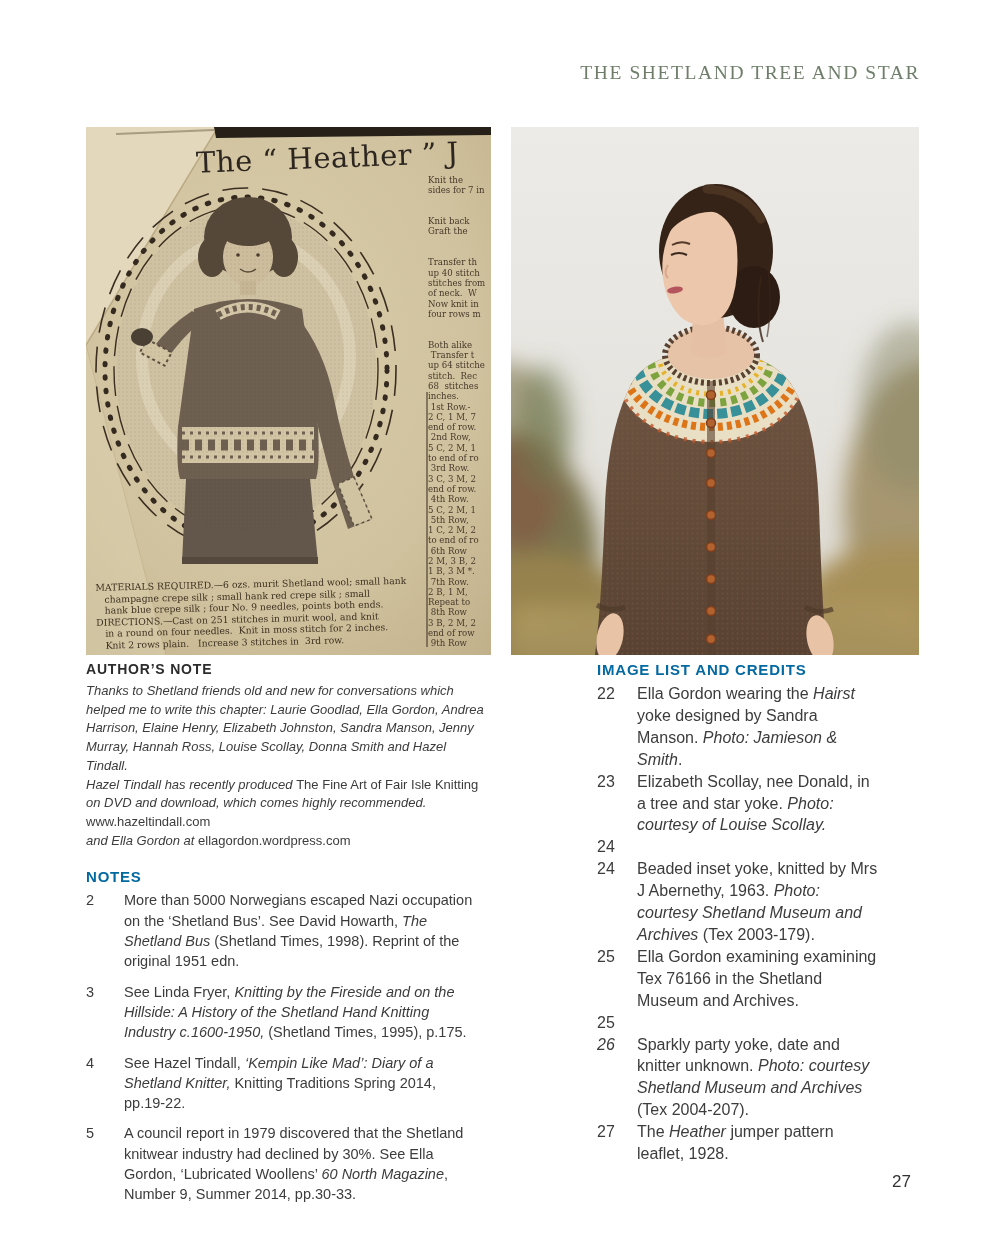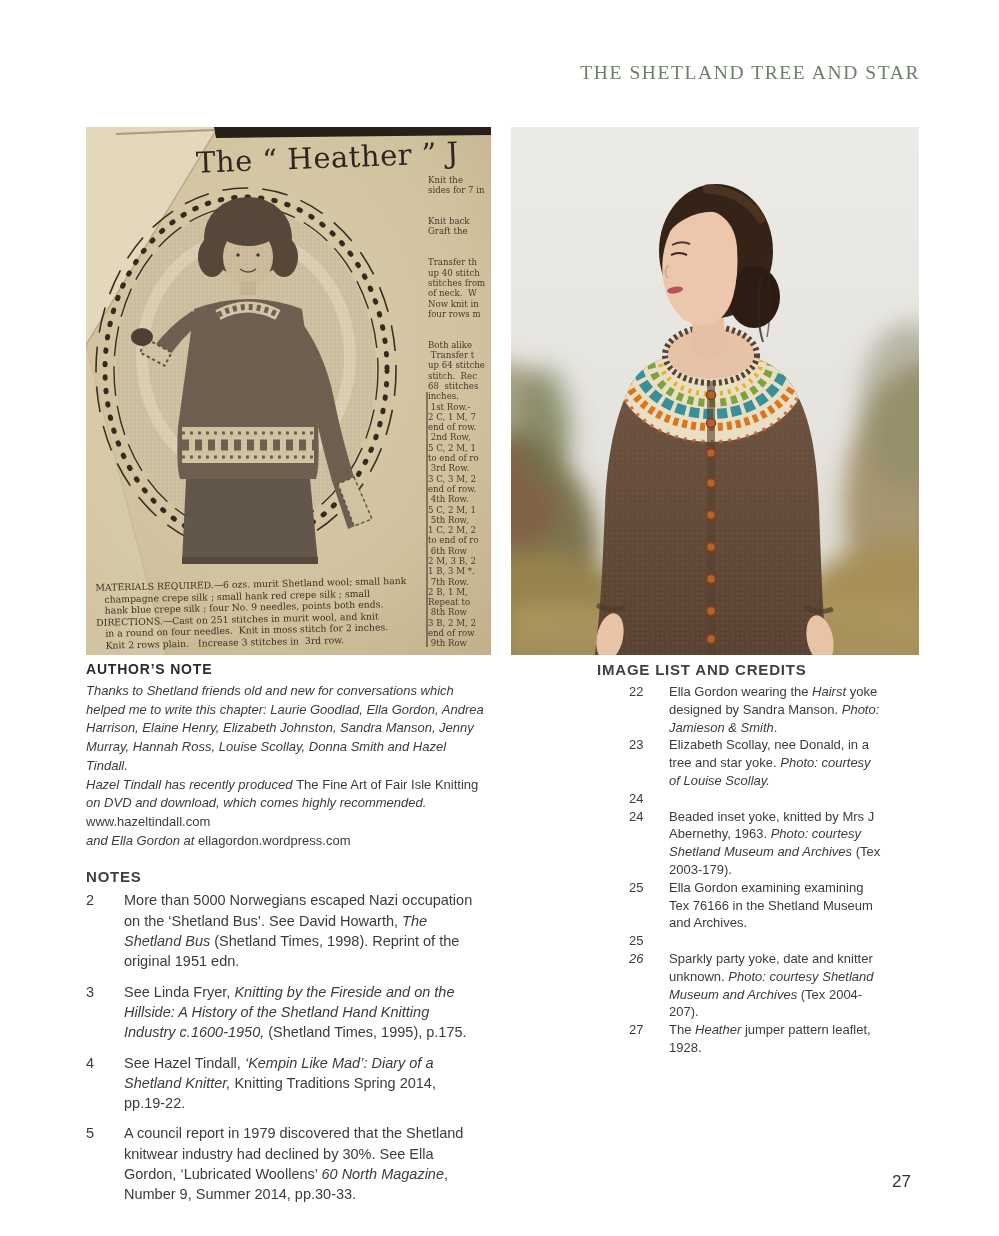--- a/index.html
+++ b/index.html
@@ -15,27 +15,27 @@
   .np-col{position:absolute;left:342px;top:48px;width:64px;font-family:"DejaVu Serif",serif;
         font-size:8.6px;line-height:10.3px;color:#47392a;white-space:pre-wrap;}
   .np-materials{position:absolute;left:10px;top:451px;width:340px;font-family:"DejaVu Serif",serif;
         font-size:9.3px;line-height:11.6px;color:#3c3020;white-space:pre-wrap;transform:rotate(-1.3deg);}
   .columns{position:absolute;left:86px;top:661px;width:834px;display:flex;}
   .col-left{width:405px;flex:none;}
   .col-spacer{width:106px;flex:none;}
   .col-right{width:285px;flex:none;}
   .sec-heading{font-size:15px;letter-spacing:.8px;margin:0 0 5px 0;}
   .sec-heading.dark{color:#2c2c2c;font-weight:bold;font-size:14px;}
-  .sec-heading.green{color:#404040;font-weight:bold;}
+  .sec-heading.green{color:#0369a1;font-weight:bold;}
   .an-para{margin:0;font-size:13px;line-height:1.44;width:398px;}
   .notes-block{margin-top:18px;}
   .note-item{display:flex;margin-bottom:10px;font-size:14.5px;line-height:1.4;}
   .note-item .num{width:38px;flex:none;}
   .note-item .body{width:352px;flex:none;}
-  .credit-item{display:flex;font-size:13px;line-height:1.37;margin-left:32px;}
+  .credit-item{display:flex;font-size:16px;line-height:1.37;}
   .credit-item .num{width:40px;flex:none;}
   .credit-item .body{flex:1;}
   .it{font-style:italic;}
   .page-number{position:absolute;top:1172px;right:88px;font-size:17px;color:#333;}
 </style>
 </head>
 <body>
 
 <div class="page">
 

